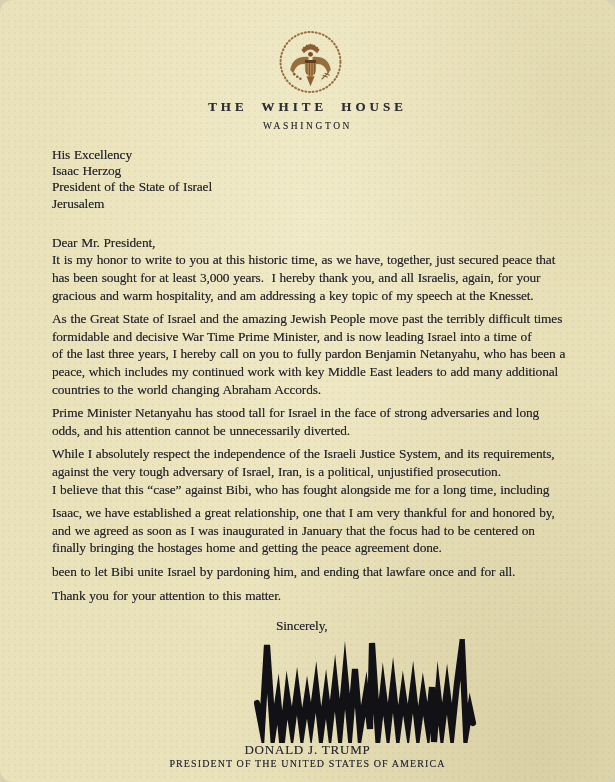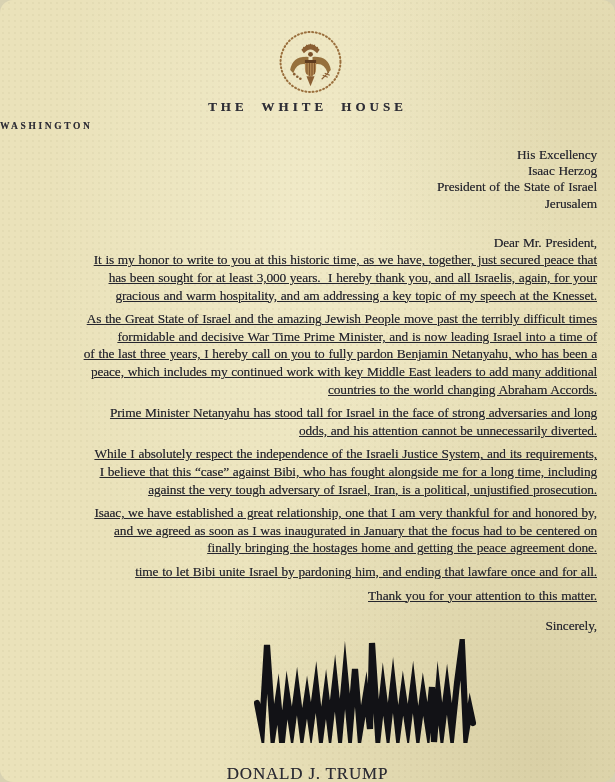--- a/index.html
+++ b/index.html
@@ -22,40 +22,39 @@
     background-image:radial-gradient(rgba(118,108,66,0.06) 1px, transparent 1.3px);
     background-size:6px 6px;
   }
   .seal-wrap{position:absolute;left:277px;top:29px;width:67px;height:68px;}
   .wh-title{
     position:absolute;top:99px;left:0;right:0;text-align:center;
     font-weight:bold;font-size:13px;letter-spacing:4px;word-spacing:7px;
     color:#2e2e36;text-shadow:0 0 0.5px rgba(46,46,54,0.55);
   }
   .wh-sub{
-    position:absolute;top:121px;left:0;right:0;
-    font-weight:bold;font-size:9.5px;letter-spacing:2.6px;
+    position:absolute;top:121px;left:0;right:0;text-align:center;
+    font-weight:normal;font-size:9.5px;letter-spacing:2.6px;
     color:#2e2e36;text-shadow:0 0 0.4px rgba(46,46,54,0.5);
   }
   .body-block{
     position:absolute;left:52px;top:147px;width:545px;
     font-size:13.4px;line-height:17.6px;letter-spacing:-0.15px;word-spacing:0.6px;
     text-shadow:0 0 0.5px rgba(38,38,46,0.55);
-    text-align:right;
   }
   .recipient .line{line-height:16.2px;}
   .salutation{margin-top:22px;margin-bottom:0;}
-  .paragraph{margin:0 0 6px 0;text-decoration:underline;}
+  .paragraph{margin:0 0 6px 0;}
   .line{white-space:pre;}
   .valediction{margin-top:13px;margin-left:224px;}
   .signature{position:absolute;left:254px;top:639px;width:222px;height:104px;z-index:3;}
   .name-block{position:absolute;left:0;right:0;top:743px;text-align:center;z-index:2;}
   .signer-name{
-    font-size:17px;letter-spacing:0.8px;color:#2b2b33;
-    text-shadow:0 0 0.5px rgba(43,43,51,0.55);line-height:13.5px;margin-top:24px;
+    font-size:13px;letter-spacing:0.8px;color:#2b2b33;
+    text-shadow:0 0 0.5px rgba(43,43,51,0.55);line-height:13.5px;
   }
   .signer-title{
     font-size:10px;letter-spacing:1.1px;color:#2b2b33;
     text-shadow:0 0 0.5px rgba(43,43,51,0.55);line-height:14.5px;
   }
 </style>
 </head>
 <body>
 
 <div class="page">
@@ -104,30 +103,30 @@
           <div class="line">of the last three years, I hereby call on you to fully pardon Benjamin Netanyahu, who has been a</div>
           <div class="line">peace, which includes my continued work with key Middle East leaders to add many additional</div>
           <div class="line">countries to the world changing Abraham Accords.</div>
         </div>
         <div class="paragraph">
           <div class="line">Prime Minister Netanyahu has stood tall for Israel in the face of strong adversaries and long</div>
           <div class="line">odds, and his attention cannot be unnecessarily diverted.</div>
         </div>
         <div class="paragraph">
           <div class="line">While I absolutely respect the independence of the Israeli Justice System, and its requirements,</div>
+          <div class="line">against the very tough adversary of Israel, Iran, is a political, unjustified prosecution.</div>
           <div class="line">I believe that this “case” against Bibi, who has fought alongside me for a long time, including</div>
-          <div class="line">against the very tough adversary of Israel, Iran, is a political, unjustified prosecution.</div>
         </div>
         <div class="paragraph">
           <div class="line">Isaac, we have established a great relationship, one that I am very thankful for and honored by,</div>
           <div class="line">and we agreed as soon as I was inaugurated in January that the focus had to be centered on</div>
           <div class="line">finally bringing the hostages home and getting the peace agreement done.</div>
         </div>
         <div class="paragraph">
-          <div class="line">time to let Bibi unite Israel by pardoning him, and ending that lawfare once and for all.</div>
+          <div class="line">been to let Bibi unite Israel by pardoning him, and ending that lawfare once and for all.</div>
         </div>
         <div class="paragraph">
           <div class="line">Thank you for your attention to this matter.</div>
         </div>
       </div>
 
     <div class="valediction">Sincerely,</div>
   </div>
 
   <div class="signature">

